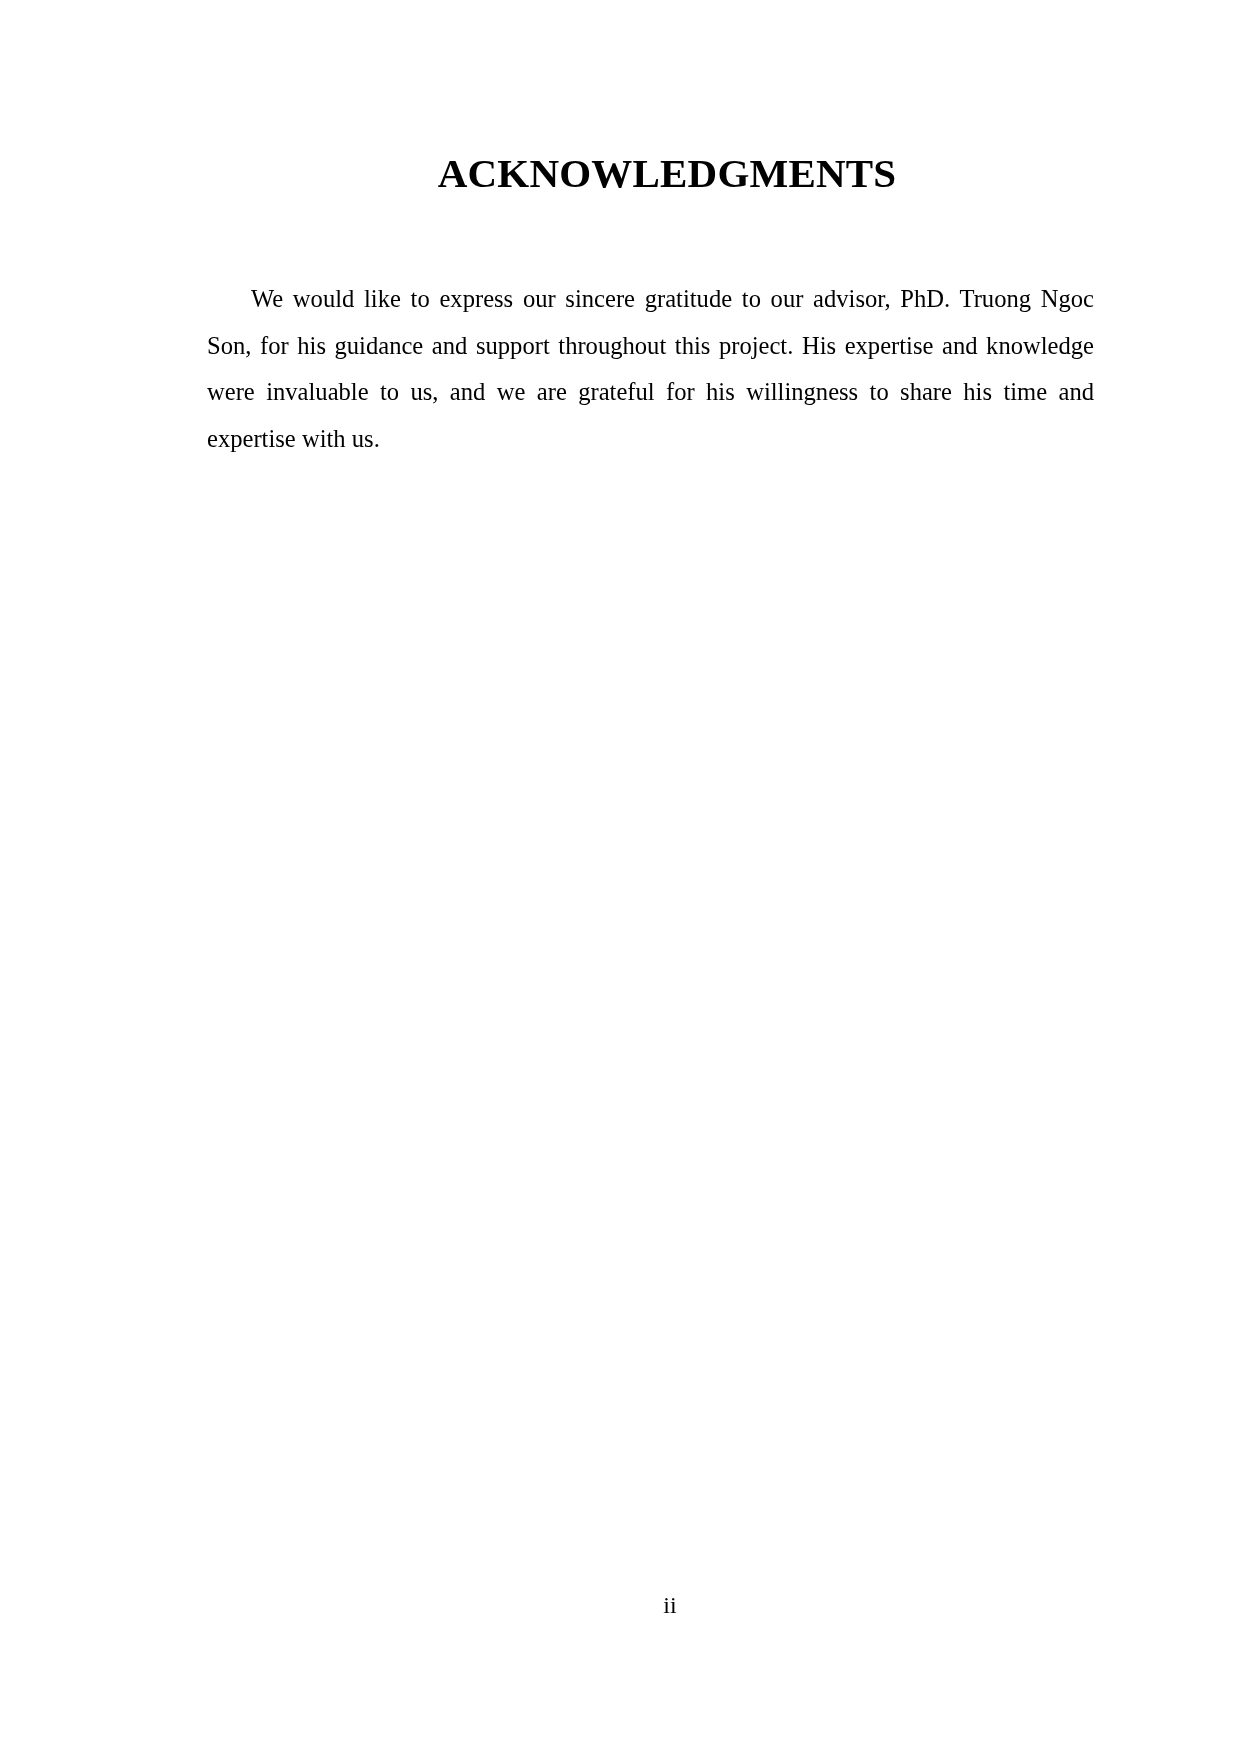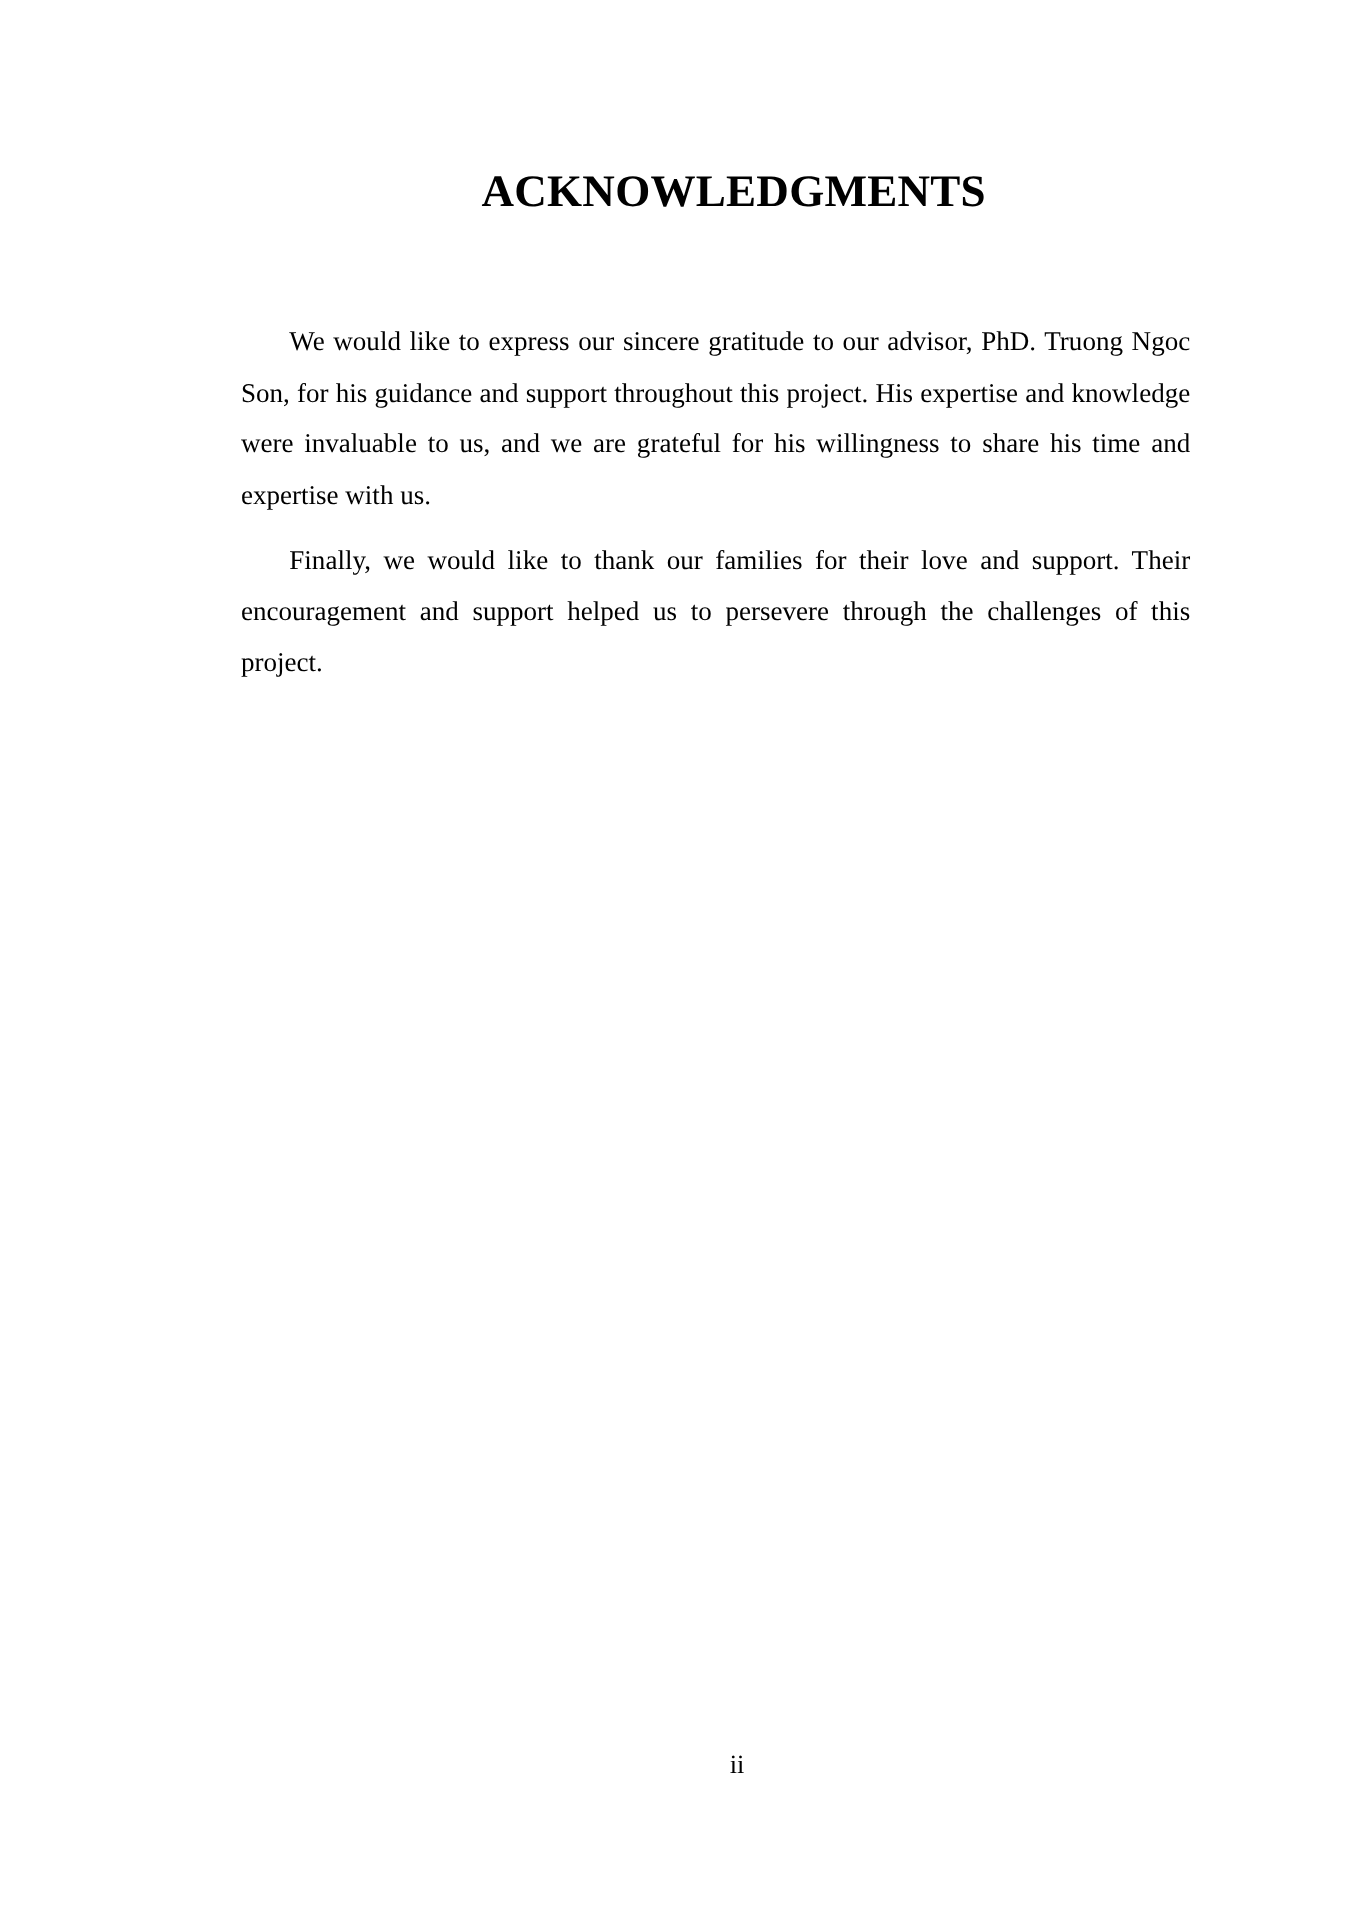--- a/index.html
+++ b/index.html
@@ -38,21 +38,21 @@
     .body-text {
       position: absolute;
       left: 207px;
       top: 276px;
       width: 887px;
       font-size: 24.6px;
       line-height: 46.7px;
       text-align: justify;
     }
     .body-text p {
-      margin: 12px;
+      margin: 0;
       text-indent: 44px;
       text-align: justify;
     }
     .page-number {
       position: absolute;
       top: 1590px;
       left: 0;
       width: 1340px;
       text-align: center;
       font-size: 24px;
@@ -60,17 +60,16 @@
     }
   </style>
 </head>
 <body>
 
 <div class="page">
   <h1 class="title">ACKNOWLEDGMENTS</h1>
 
   <div class="body-text">
     <p>We would like to express our sincere gratitude to our advisor, PhD. Truong Ngoc Son, for his guidance and support throughout this project. His expertise and knowledge were invaluable to us, and we are grateful for his willingness to share his time and expertise with us.</p>
-    <p>Finally, we would like to thank our families for their love and support. Their encouragement and support helped us to persevere through the challenges of this project.</p>
   </div>
 
   <div class="page-number">ii</div>
 </div>
 
 </body></html>

